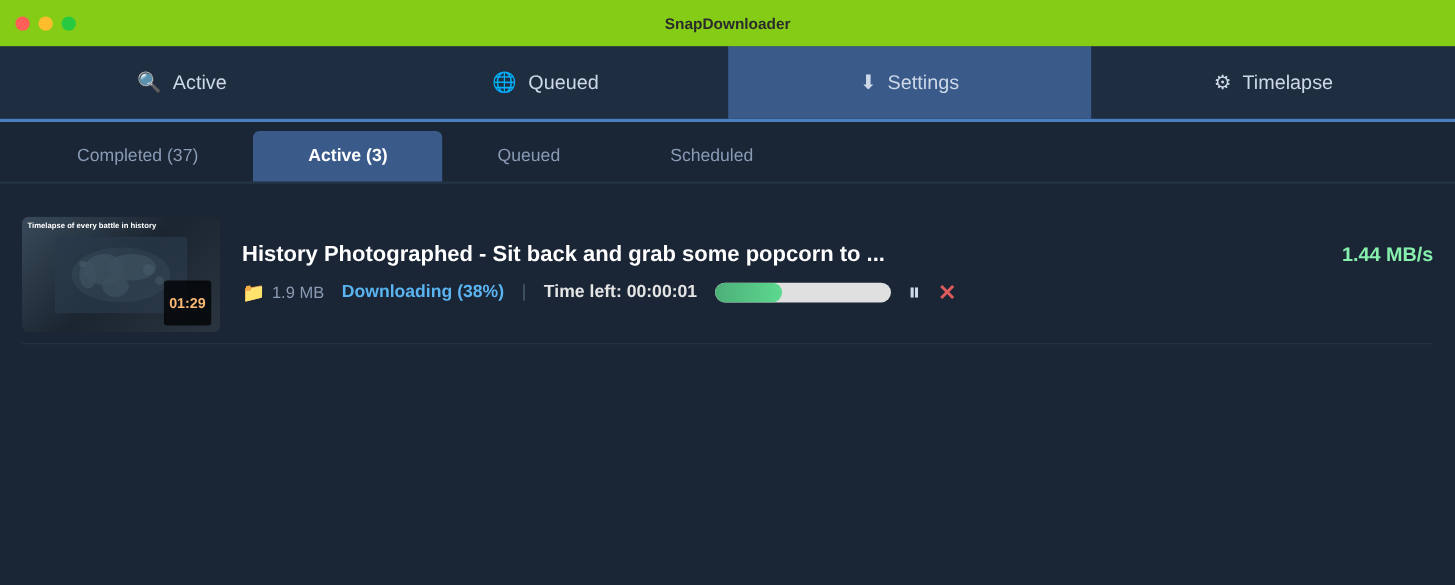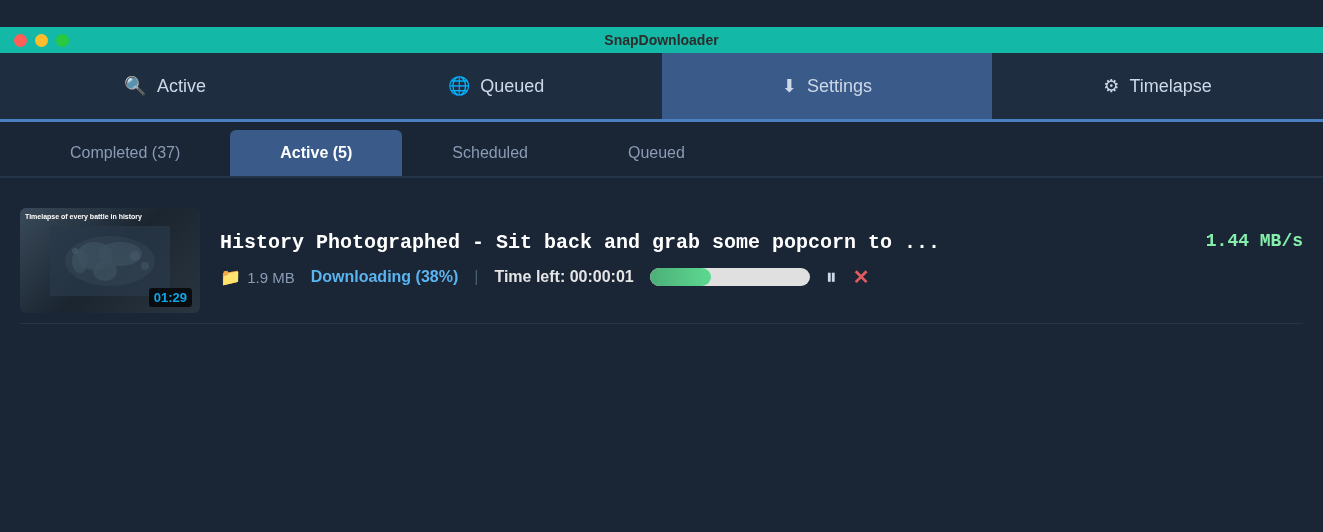--- a/index.html
+++ b/index.html
@@ -6,27 +6,26 @@
     body {
       width: 1323px;
       height: 532px;
       background: #1a2535;
       font-family: -apple-system, BlinkMacSystemFont, 'Segoe UI', sans-serif;
       overflow: hidden;
     }
 
     
     .title-bar {
-      background: #14b8a6;
-      height: 26px;
+      background: #84cc16;
+      height: 42px;
       display: flex;
       align-items: center;
       justify-content: center;
       position: relative;
-      margin-top: 27px;
     }
     .window-controls {
       position: absolute;
       left: 14px;
       display: flex;
       gap: 8px;
       align-items: center;
     }
     .btn-close { width: 13px; height: 13px; border-radius: 50%; background: #ff5f57; border: none; cursor: pointer; }
     .btn-minimize { width: 13px; height: 13px; border-radius: 50%; background: #ffbd2e; border: none; cursor: pointer; }
@@ -138,24 +137,24 @@
       color: #ffffff;
       font-size: 7px;
       font-weight: 600;
       white-space: nowrap;
     }
     .thumbnail-duration {
       position: absolute;
       bottom: 6px;
       right: 8px;
       background: rgba(0,0,0,0.75);
-      color: #0ea5e9;
+      color: #fdba74;
       font-size: 13px;
       font-weight: 600;
-      padding: 2px 5px;
+      padding: 13px 5px;
       border-radius: 3px;
     }
 
     
     .download-info {
       flex: 1;
       display: flex;
       flex-direction: column;
       gap: 10px;
     }
@@ -266,27 +265,27 @@
   </div>
 </div>
 <div class="nav-divider"></div>
 
 <div class="sub-tabs-area">
   <div class="sub-tabs">
     <div class="sub-tab">
       <span>Completed (37)</span>
     </div>
     <div class="sub-tab active">
-      <span>Active (5)</span>
+      <span>Active (3)</span>
+    </div>
+    <div class="sub-tab">
+      <span>Queued</span>
     </div>
     <div class="sub-tab">
       <span>Scheduled</span>
-    </div>
-    <div class="sub-tab">
-      <span>Queued</span>
     </div>
   </div>
 </div>
 
 <div class="content-area">
   <div class="download-item">
 
     <div class="thumbnail">
       <div class="thumbnail-inner">
         <svg class="thumbnail-map" viewBox="0 0 120 70">
@@ -302,21 +301,21 @@
           <circle cx="25" cy="25" r="3" fill="#5a7080" opacity="0.6"></circle>
           <circle cx="85" cy="30" r="5" fill="#5a7080" opacity="0.6"></circle>
           <circle cx="95" cy="40" r="4" fill="#5a7080" opacity="0.5"></circle>
         </svg>
       </div>
       <div class="thumbnail-title-overlay">Timelapse of every battle in history</div>
       <div class="thumbnail-duration">01:29</div>
     </div>
 
     <div class="download-info">
-      <div style="display:flex; align-items:flex-start; justify-content:space-between;font-family:Liberation Mono, monospace;">
+      <div style="display:flex; align-items:center; justify-content:space-between;">
         <div class="download-title">History Photographed - Sit back and grab some popcorn to ...</div>
         <div class="download-speed">1.44 MB/s</div>
       </div>
       <div class="download-meta">
         <div class="file-size">
           <span class="folder-icon">📁</span>
           <span>1.9 MB</span>
         </div>
         <span class="download-status">Downloading (38%)</span>
         <span class="divider-pipe">|</span>

